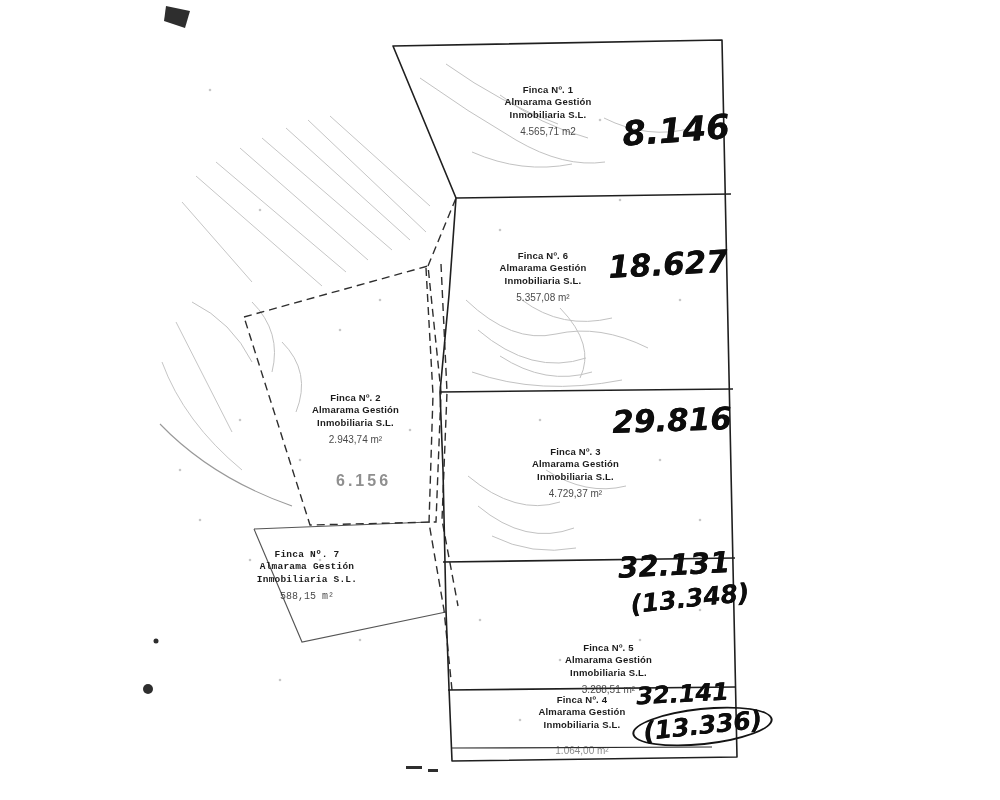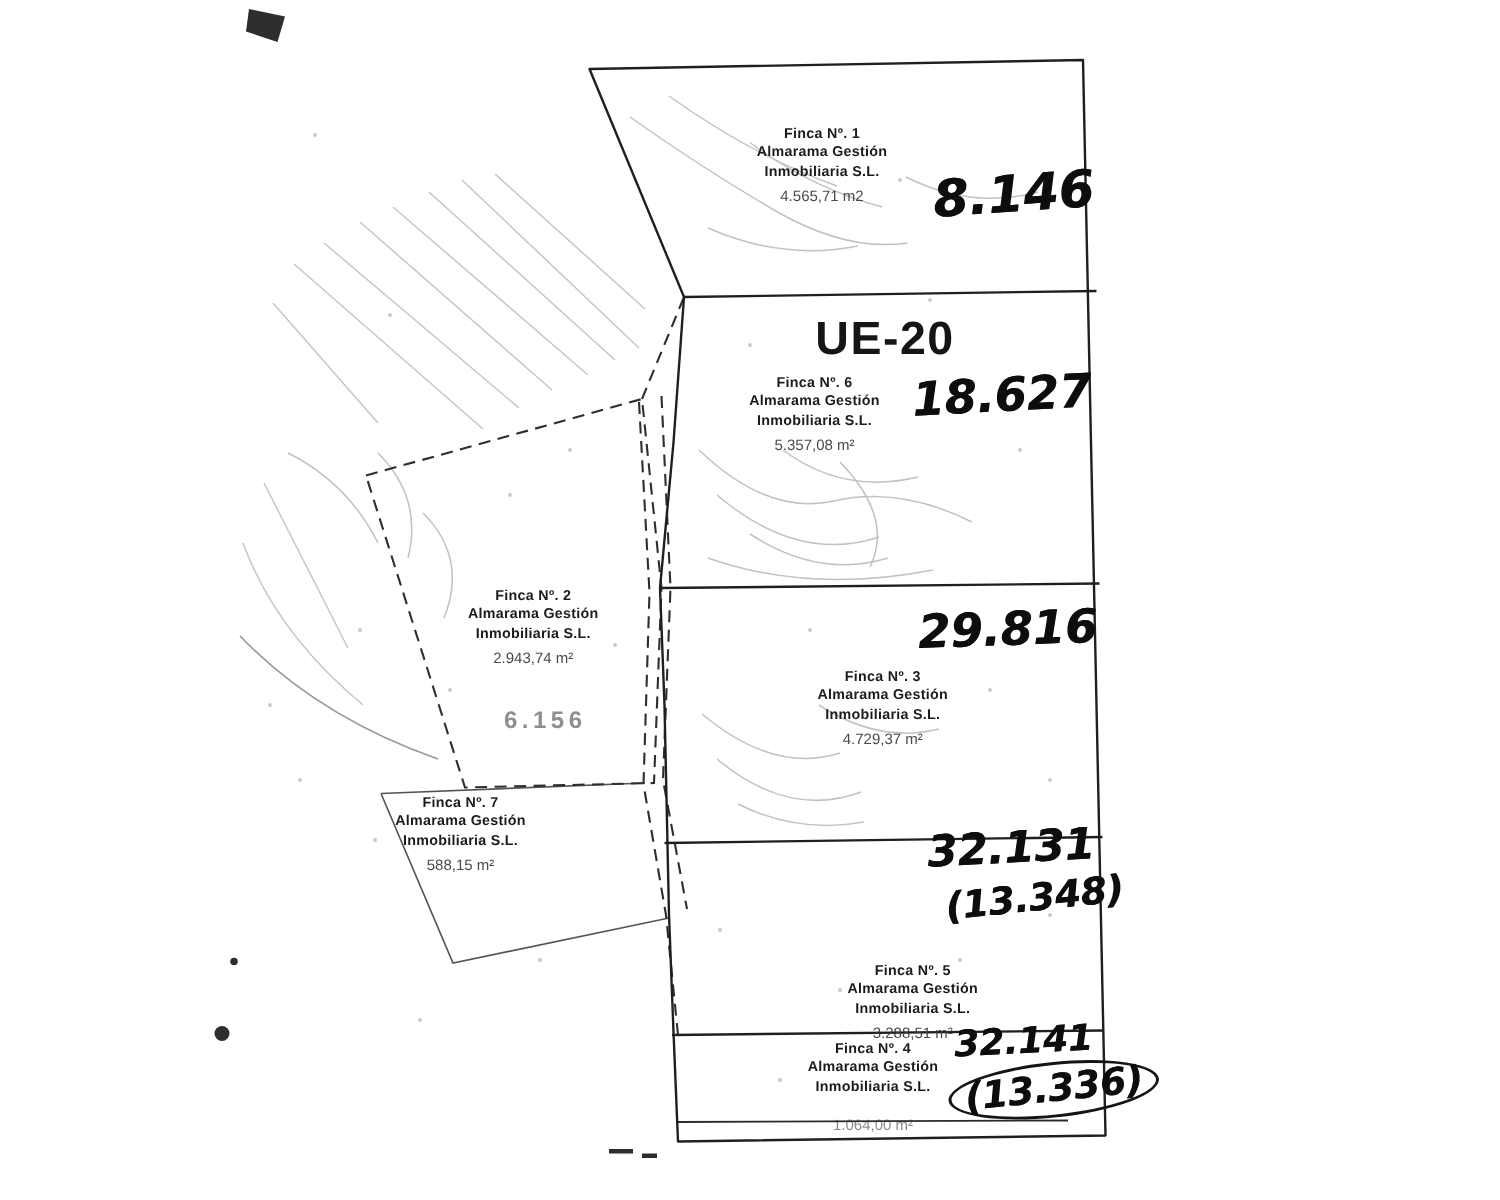--- a/index.html
+++ b/index.html
@@ -125,47 +125,46 @@
     <path d="M452,748 L712,747" stroke="#2a2a2a" stroke-width="1.2" fill="none"></path>
   </svg>
 
   <div class="parcel-label" style="left:478px; top:84px; width:140px;">
     <div class="p-title">Finca Nº. 1</div>
     <div class="p-owner">Almarama Gestión</div>
     <div class="p-owner">Inmobiliaria S.L.</div>
     <div class="p-area">4.565,71 m2</div>
   </div>
 
-  <div class="ue20" style="left:505px; top:208px; width:170px;">UE-20</div>
 
   <div class="parcel-label" style="left:468px; top:250px; width:150px;">
     <div class="p-title">Finca Nº. 6</div>
     <div class="p-owner">Almarama Gestión</div>
     <div class="p-owner">Inmobiliaria S.L.</div>
     <div class="p-area">5.357,08 m²</div>
   </div>
 
-  <div class="parcel-label" style="left:516px; top:446px; width:145px;">
+  <div class="parcel-label" style="left:503px; top:446px; width:145px;">
     <div class="p-title">Finca Nº. 3</div>
     <div class="p-owner">Almarama Gestión</div>
     <div class="p-owner">Inmobiliaria S.L.</div>
     <div class="p-area">4.729,37 m²</div>
   </div>
 
   <div class="parcel-label" style="left:283px; top:392px; width:145px;">
     <div class="p-title">Finca Nº. 2</div>
     <div class="p-owner">Almarama Gestión</div>
     <div class="p-owner">Inmobiliaria S.L.</div>
     <div class="p-area">2.943,74 m²</div>
   </div>
 
 
   <div class="faint-value" style="left:336px; top:472px;">6.156</div>
 
-  <div class="parcel-label" style="left:233px; top:530px; width:148px;">
+  <div class="parcel-label" style="left:233px; top:549px; width:148px;font-family:Liberation Mono, monospace;">
     <div class="p-title">Finca Nº. 7</div>
     <div class="p-owner">Almarama Gestión</div>
     <div class="p-owner">Inmobiliaria S.L.</div>
     <div class="p-area">588,15 m²</div>
   </div>
 
   <div class="parcel-label" style="left:536px; top:598px; width:145px;margin-top:44px;">
     <div class="p-title">Finca Nº. 5</div>
     <div class="p-owner">Almarama Gestión</div>
     <div class="p-owner">Inmobiliaria S.L.</div>

